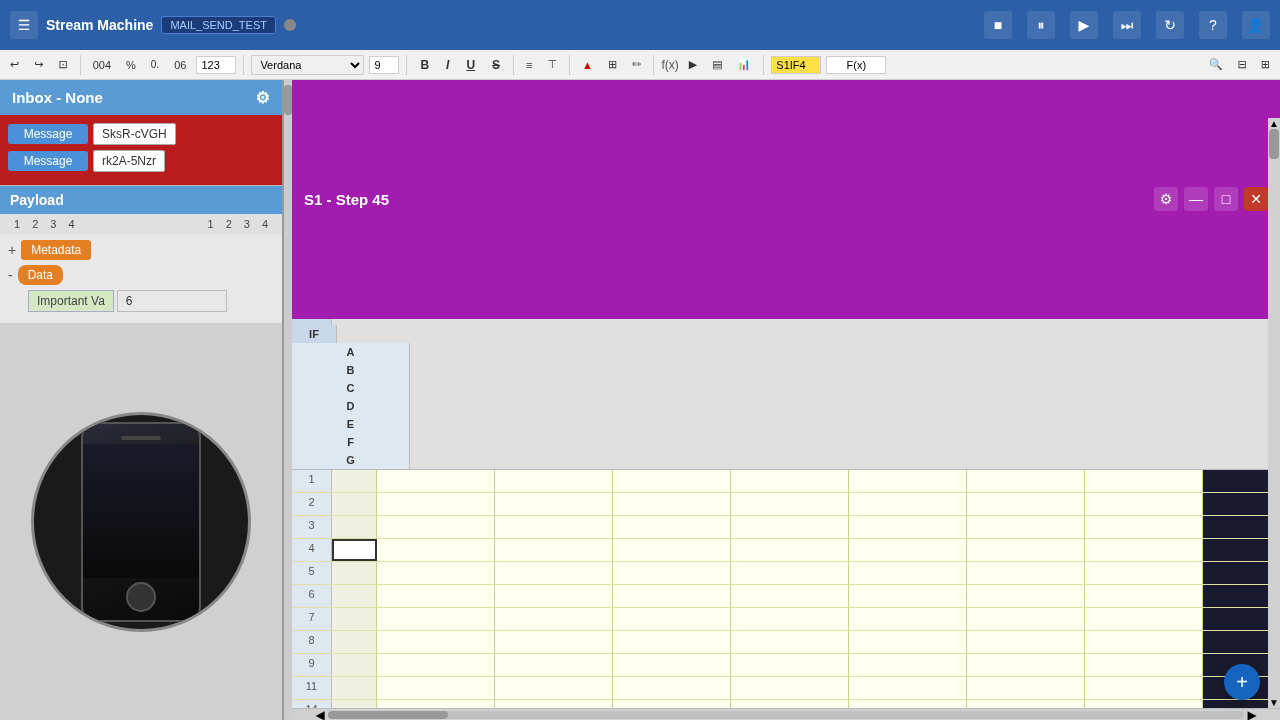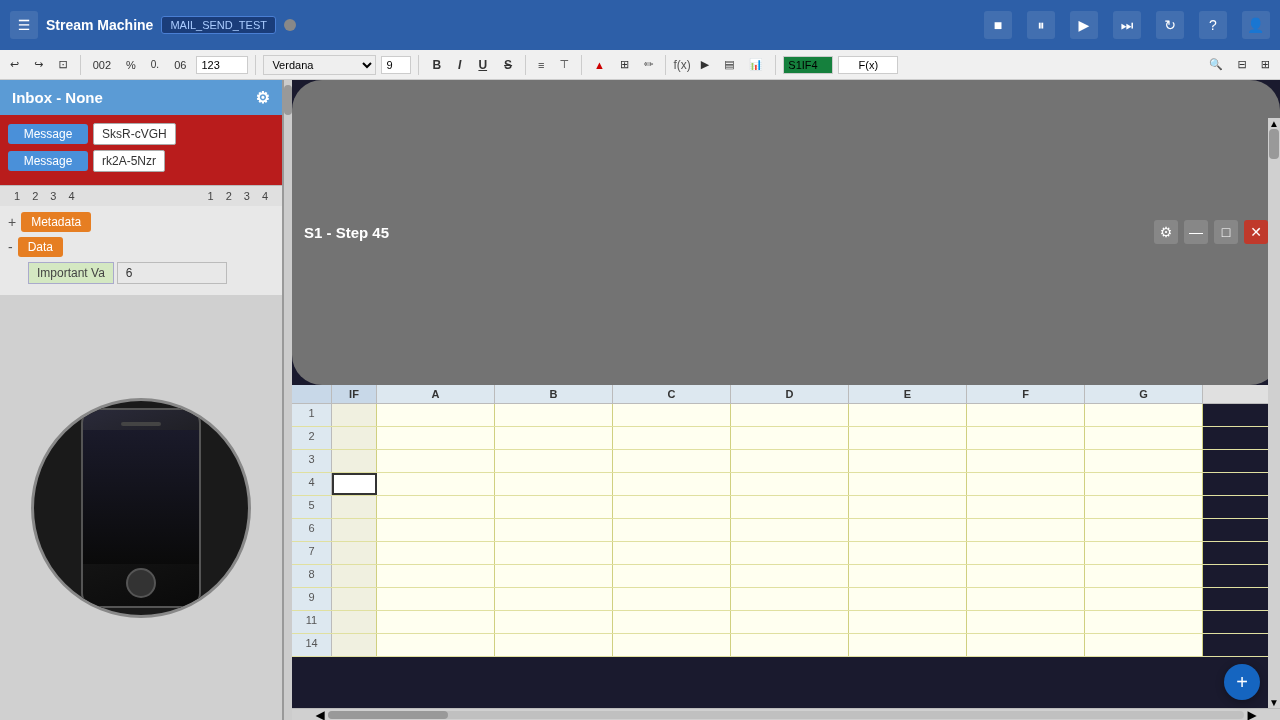--- a/index.html
+++ b/index.html
@@ -50,21 +50,21 @@
       cursor: pointer;
       border: none;
       background: transparent;
       color: #333;
     }
     .fb-cell-ref {
       width: 50px;
       border: 1px solid #ccc;
       padding: 2px 4px;
       font-size: 11px;
-      background: #15803d;
+      background: #fde047;
     }
     .fb-func {
       width: 60px;
       border: 1px solid #ccc;
       padding: 2px 4px;
       font-size: 11px;
       background: white;
       text-align: center;
     }
     .fb-divider { width: 1px; height: 20px; background: #ccc; margin: 0 2px; }
@@ -209,21 +209,21 @@
       color: white;
       padding: 3px 10px;
       border-radius: 3px;
       font-size: 12px;
       font-weight: 500;
     }
     .data-badge {
       background: #e67e22;
       color: white;
       padding: 3px 10px;
-      border-radius: 3px;
+      border-radius: 8px;
       font-size: 12px;
       font-weight: 500;
     }
     .important-row {
       display: flex;
       align-items: center;
       gap: 3px;
       margin-left: 20px;
       margin-bottom: 5px;
     }
@@ -297,20 +297,21 @@
       margin-bottom: 8px;
     }
 
     
     .col-headers {
       display: flex;
       background: #e0e0e0;
       border-bottom: 1px solid #bbb;
       position: sticky;
       top: 0;
+      flex-direction: column;
     }
     .row-num-header {
       width: 40px;
       min-width: 40px;
       background: #c8d8e8;
       border-right: 1px solid #bbb;
       text-align: center;
       padding: 3px 0;
       font-size: 11px;
       color: #333;
@@ -439,25 +440,25 @@
     <div class="titlebar-btn">?</div>
     <div class="titlebar-btn">👤</div>
   </div>
 </div>
 
 <div class="formulabar">
   <button class="fb-btn">↩</button>
   <button class="fb-btn">↪</button>
   <div class="fb-btn">⊡</div>
   <div class="fb-divider"></div>
-  <span class="fb-btn">002</span>
+  <span class="fb-btn">004</span>
   <span class="fb-btn">%</span>
   <span class="fb-btn" style="font-size:10px;">0.</span>
   <span class="fb-btn">06</span>
-  <input type="text" class="fb-size" style="width: 52px;" value="123">
+  <input type="text" class="fb-size" style="width: 40px;" value="123">
   <div class="fb-divider"></div>
   <select class="fb-font-select">
     <option>Verdana</option>
   </select>
   <input type="text" class="fb-size" style="width: 30px;" value="9">
   <div class="fb-divider"></div>
   <button class="fb-format-btn" style="font-weight:bold;">B</button>
   <button class="fb-format-btn" style="font-style:italic;">I</button>
   <button class="fb-format-btn" style="text-decoration:underline;">U</button>
   <button class="fb-format-btn" style="text-decoration:line-through;">S</button>
@@ -497,20 +498,21 @@
         <div class="message-row">
           <span class="msg-label">Message</span>
           <span class="msg-value">SksR-cVGH</span>
         </div>
         <div class="message-row">
           <span class="msg-label">Message</span>
           <span class="msg-value">rk2A-5Nzr</span>
         </div>
       </div>
 
+      <div class="payload-header">Payload</div>
 
       <div class="payload-numbers">
         <span class="payload-num">1</span>
         <span class="payload-num">2</span>
         <span class="payload-num">3</span>
         <span class="payload-num">4</span>
         <span style="flex:1;"></span>
         <span class="payload-num">1</span>
         <span class="payload-num">2</span>
         <span class="payload-num">3</span>
@@ -544,21 +546,21 @@
 
     </div>
 
     <div class="left-scroll">
       <div class="left-scroll-thumb"></div>
     </div>
   </div>
 
   <div style="display:flex; flex-direction:column; flex:1; position:relative;">
 
-    <div class="top-bar-right" style="background:#737373; height:38px; display:flex; align-items:center; justify-content:space-between; padding:0 12px; color:white; font-weight:600; font-size:15px;border-radius:30px;">
+    <div class="top-bar-right" style="background:#a21caf; height:38px; display:flex; align-items:center; justify-content:space-between; padding:0 12px; color:white; font-weight:600; font-size:15px;">
       <span>S1 - Step 45</span>
       <div style="display:flex; align-items:center; gap:6px;">
         <button class="win-btn">⚙</button>
         <button class="win-btn">—</button>
         <button class="win-btn">□</button>
         <button class="win-btn close-btn">✕</button>
       </div>
     </div>
 
     <div class="col-headers">

